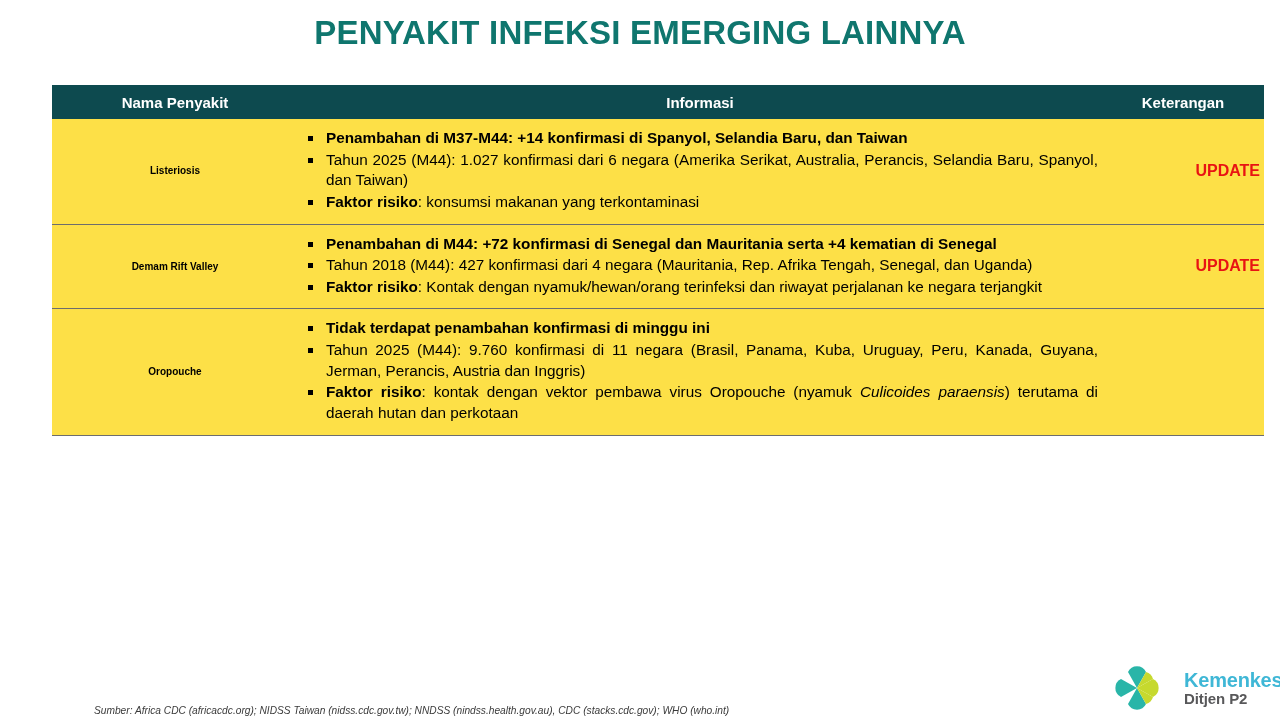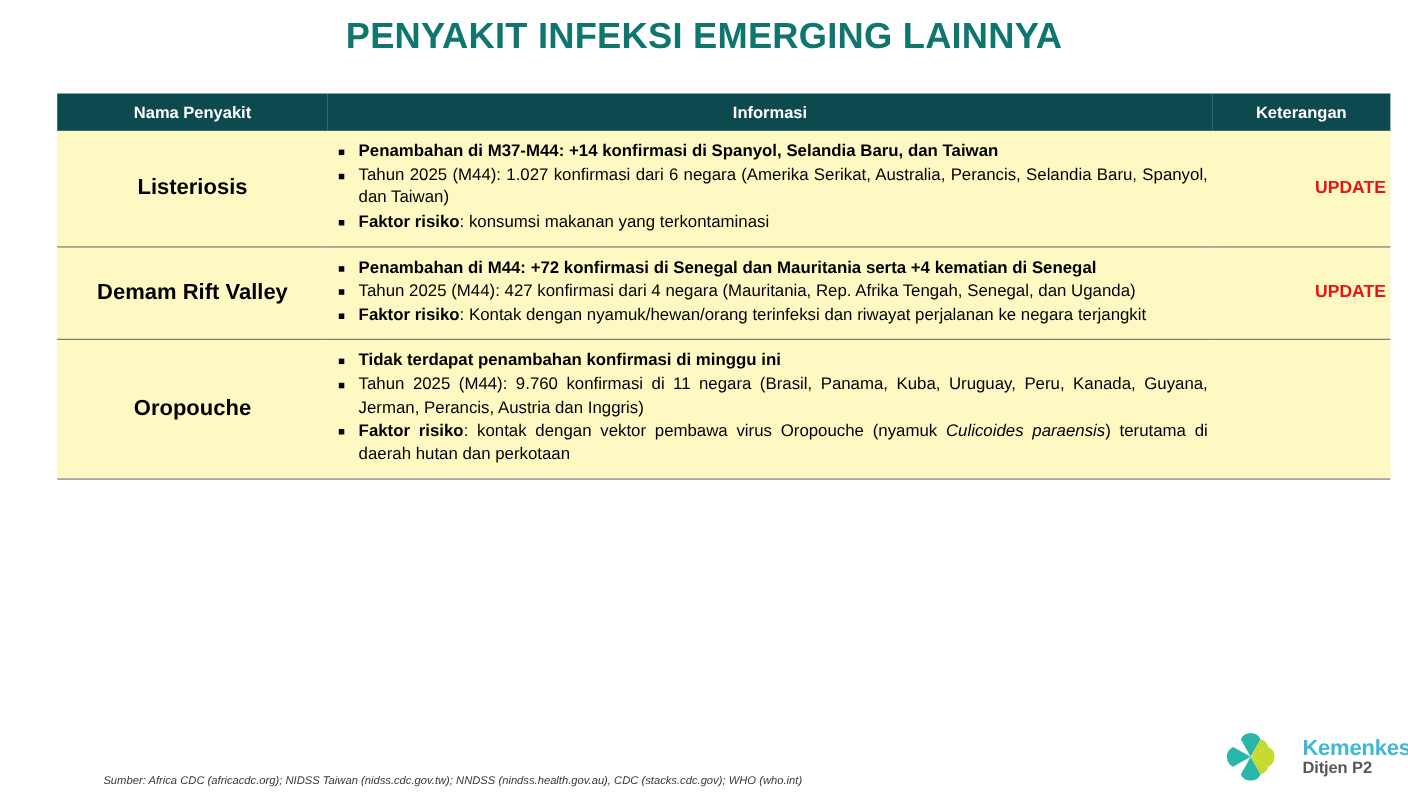--- a/index.html
+++ b/index.html
@@ -51,25 +51,25 @@
     text-align: center;
   }
   th.col-name   { width: 234px; text-align: center; }
   th.col-info   { width: 792px; text-align: center; }
   th.col-ket    { width: 150px; text-align: center; }
 
   table.main-table tbody td {
     border-bottom: 1.6px solid #6d6d6d;
     padding: 9px 4px 10px 4px;
     vertical-align: middle;
-    background: #fef9c3;
+    background: #fde047;
   }
   td.cell-name {
     text-align: center;
-    font-size: 20px;
+    font-size: 10px;
     font-weight: bold;
     color: #000000;
   }
   td.cell-info {
     padding-left: 6px;
     padding-right: 10px;
   }
   td.cell-ket {
     text-align: right;
     font-size: 16px;
@@ -169,21 +169,21 @@
           </ul>
         </td>
         <td class="cell-ket">UPDATE</td>
       </tr>
 
       <tr>
         <td class="cell-name">Demam Rift Valley</td>
         <td class="cell-info">
           <ul class="bullets">
             <li class="bold-item">Penambahan di M44: +72 konfirmasi di Senegal dan Mauritania serta +4 kematian di Senegal</li>
-            <li>Tahun 2025 (M44): 427 konfirmasi dari 4 negara (Mauritania, Rep. Afrika Tengah, Senegal, dan Uganda)</li>
+            <li>Tahun 2018 (M44): 427 konfirmasi dari 4 negara (Mauritania, Rep. Afrika Tengah, Senegal, dan Uganda)</li>
             <li><span class="lead">Faktor risiko</span><span>: Kontak dengan nyamuk/hewan/orang terinfeksi dan riwayat perjalanan ke negara terjangkit</span></li>
           </ul>
         </td>
         <td class="cell-ket">UPDATE</td>
       </tr>
 
       <tr>
         <td class="cell-name">Oropouche</td>
         <td class="cell-info">
           <ul class="bullets">

